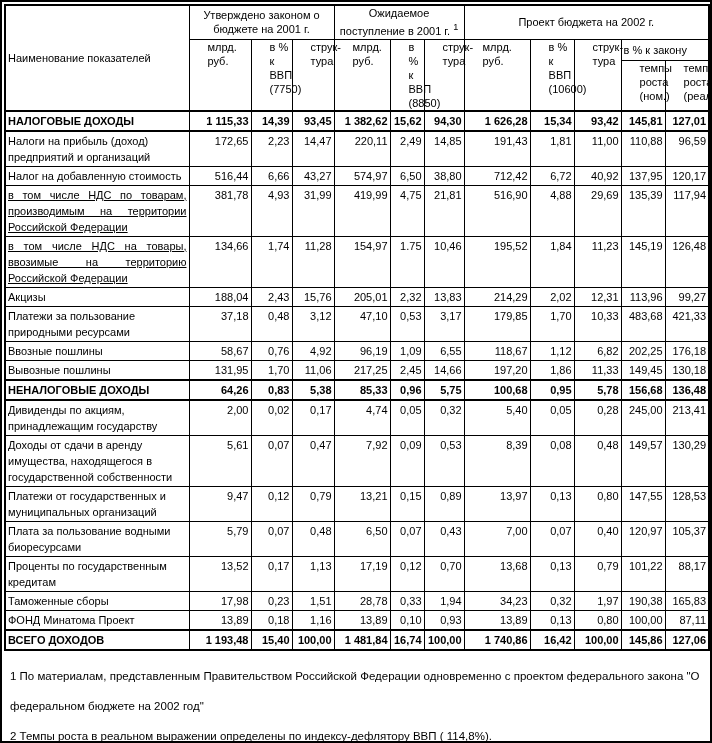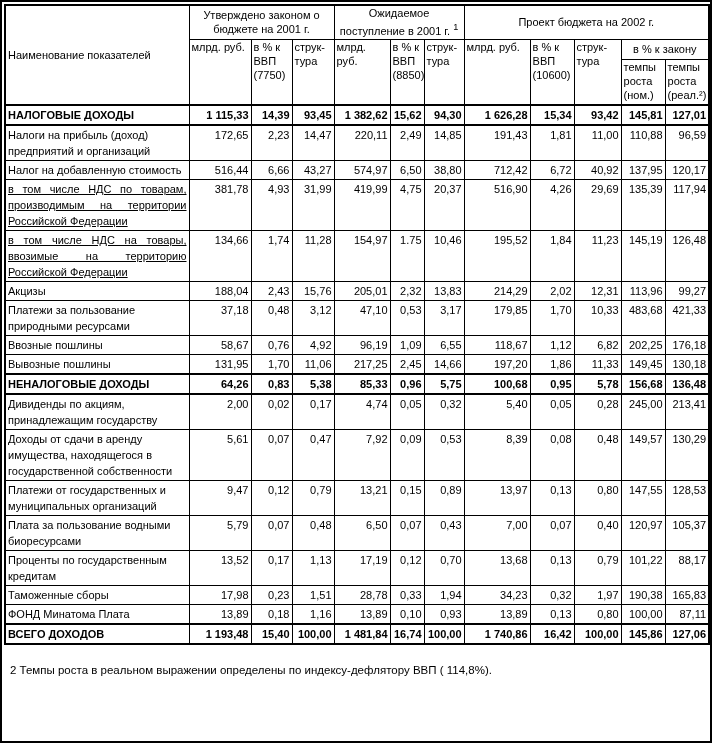--- a/index.html
+++ b/index.html
@@ -29,23 +29,23 @@
     color: #000;
   }
   thead th { line-height: 14px; }
   tr.h-group { height: 34px; }
   tr.h-units { height: 20px; }
   tr.h-growth { height: 46px; }
   th.name-col { vertical-align: middle; text-align: left; }
   th.group { text-align: center; vertical-align: middle; }
   th.sub {
     text-align: left; vertical-align: top;
-    white-space: pre-line; padding-left: 2px;
-  }
-  th.tolaw { text-align: center; vertical-align: middle; }
+    white-space: pre-line; padding-left: 18px;
+  }
+  th.tolaw { text-align: left; vertical-align: middle; }
   tbody td { vertical-align: top; line-height: 16px; padding-top: 1px; padding-bottom: 1px; }
   td.label { text-align: left; }
   td.label.justify { text-align: justify; text-decoration: underline; }
   td.num { text-align: right; white-space: nowrap; }
   tr.section td {
     font-weight: bold;
     border-top: 2px solid #000;
     border-bottom: 2px solid #000;
     margin-left: 16px;
   }
@@ -156,23 +156,23 @@
           <td class="num">137,95</td>
           <td class="num">120,17</td>
         </tr>
         <tr>
           <td class="label justify">в том числе НДС по товарам, производимым на территории Российской Федерации</td>
           <td class="num">381,78</td>
           <td class="num">4,93</td>
           <td class="num">31,99</td>
           <td class="num">419,99</td>
           <td class="num">4,75</td>
-          <td class="num">20,37</td>
+          <td class="num">21,81</td>
           <td class="num">516,90</td>
-          <td class="num">4,26</td>
+          <td class="num">4,88</td>
           <td class="num">29,69</td>
           <td class="num">135,39</td>
           <td class="num">117,94</td>
         </tr>
         <tr>
           <td class="label justify">в том числе НДС на товары, ввозимые на территорию Российской Федерации</td>
           <td class="num">134,66</td>
           <td class="num">1,74</td>
           <td class="num">11,28</td>
           <td class="num">154,97</td>
@@ -332,21 +332,21 @@
           <td class="num">28,78</td>
           <td class="num">0,33</td>
           <td class="num">1,94</td>
           <td class="num">34,23</td>
           <td class="num">0,32</td>
           <td class="num">1,97</td>
           <td class="num">190,38</td>
           <td class="num">165,83</td>
         </tr>
         <tr>
-          <td class="label">ФОНД Минатома Плата</td>
+          <td class="label">ФОНД Минатома Проект</td>
           <td class="num">13,89</td>
           <td class="num">0,18</td>
           <td class="num">1,16</td>
           <td class="num">13,89</td>
           <td class="num">0,10</td>
           <td class="num">0,93</td>
           <td class="num">13,89</td>
           <td class="num">0,13</td>
           <td class="num">0,80</td>
           <td class="num">100,00</td>
@@ -363,15 +363,16 @@
           <td class="num">1 740,86</td>
           <td class="num">16,42</td>
           <td class="num">100,00</td>
           <td class="num">145,86</td>
           <td class="num">127,06</td>
         </tr>
       </tbody>
   </table>
 
   <div class="footnotes">
+    <p>1 По материалам, представленным  Правительством  Российской  Федерации одновременно с проектом федерального закона "О федеральном бюджете на 2002 год"</p>
     <p>2 Темпы роста в реальном выражении определены по индексу-дефлятору ВВП ( 114,8%).</p>
   </div>
 </div>
 
 </body></html>

